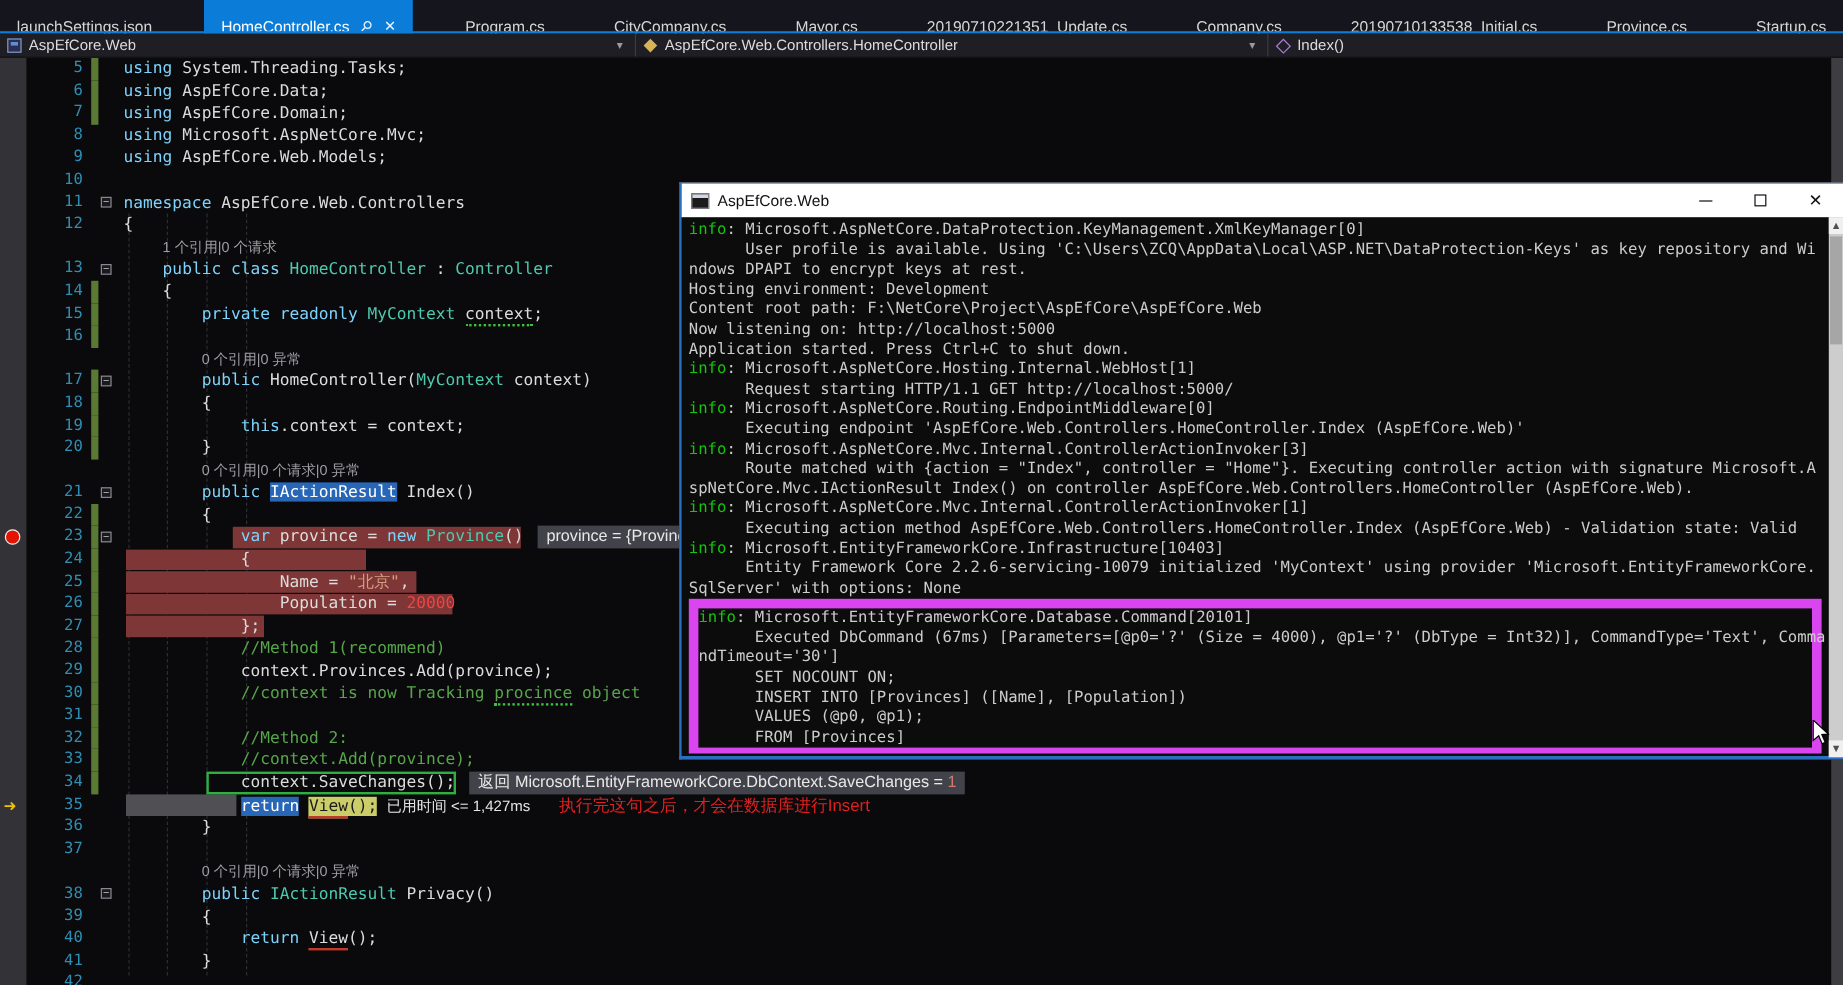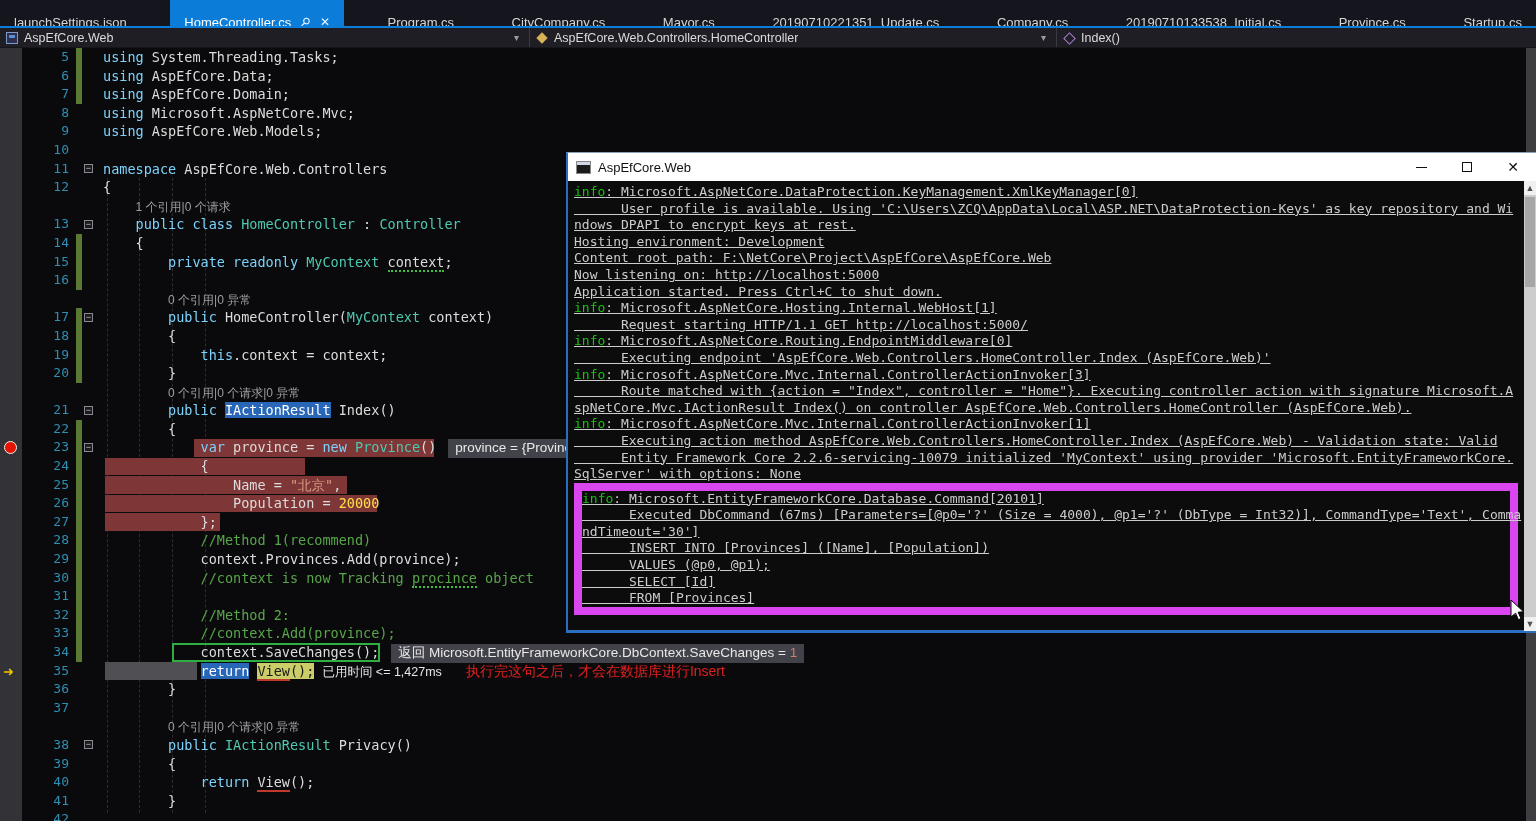--- a/index.html
+++ b/index.html
@@ -51,21 +51,21 @@
   .foldbox { position:absolute; left:2px; top:4.5px; width:9px; height:9px; border:1px solid #888890;
              background:#1a1a1e; color:#c8c8c8; font-size:9px; line-height:7px; text-align:center; }
   .code { position:relative; flex:1; white-space:pre; font-family:"DejaVu Sans Mono", monospace;
           font-size:13.5px; color:#dcdcdc; padding-left:5px; }
   .code .tok { position:relative; z-index:2; }
   .hl { position:absolute; top:0.5px; height:17.6px; z-index:1; }
   .hl-red { background:#7e3636; }
   .hl-gray { background:#505054; }
   .hl-box { border:2px solid #2fae42; background:transparent; top:-0.5px; height:19.4px; z-index:3; }
   .tk-kw { color:#7dd3fc; } .tk-ty { color:#4ec9b0; } .tk-pl { color:#dcdcdc; }
-  .tk-cm { color:#57a64a; } .tk-st { color:#d69d85; } .tk-nm { color:#fde047; }
+  .tk-cm { color:#57a64a; } .tk-st { color:#d69d85; } .tk-nm { color:#ef4444; }
   .tk-sel { background:#2866b8; color:#ffffff; }
   .tk-cur { background:#cbcd68; color:#1a1a1a; }
   .wavy-g { border-bottom:2px dotted #3fbf3f; }
   .wavy-r { border-bottom:2px solid #c0392b; }
   .bp-dot { position:absolute; left:4px; top:2.5px; width:13px; height:13px; border-radius:50%;
             background:#e51400; border:1px solid #f0f0f0; }
   .cur-arrow { position:absolute; left:3px; top:1px; color:#eec200; font-size:13px; }
   .codelens { color:#9d9da2; font-size:12px; font-family:"Liberation Sans", sans-serif; }
   .datatip { display:inline-block; background:#42424a; color:#e8e8e8; padding:0 7px; margin-left:12px;
              font-family:"Liberation Sans", sans-serif; font-size:13.5px; z-index:2; position:relative; }
@@ -84,21 +84,21 @@
                color:#111; font-size:13px; }
   .con-ico { width:15px; height:13px; background:#1b1b1b; border:1px solid #888; position:relative; margin-right:7px; }
   .con-ico::after { content:""; position:absolute; left:0; top:0; right:0; height:3px; background:#cfd8e4; }
   .con-btns { margin-left:auto; display:flex; align-items:center; height:100%; }
   .con-btn { width:46px; height:100%; display:flex; align-items:center; justify-content:center; }
   .glyph-min { width:11px; height:1px; background:#111; }
   .glyph-max { width:10px; height:10px; border:1px solid #111; }
   .glyph-cls { font-size:14px; color:#111; font-weight:400; }
   .con-body { position:relative; height:447px; overflow:hidden; padding:3px 14px 0 6px; }
   .con-line { white-space:pre; font-family:"DejaVu Sans Mono", monospace; font-size:13px;
-              line-height:16.6px; color:#cccccc;text-decoration:underline; }
+              line-height:16.6px; color:#cccccc; }
   .c-info { color:#16c60c; }
   .red-group { border:8px solid #d946ef; margin-right:4px; }
   .con-scroll { position:absolute; right:0; top:28px; width:12px; height:450px; background:#cdcdcd; }
   .con-scroll .sb-arrow { position:absolute; left:0; width:12px; height:14px; background:#f0f0f0; color:#505050;
                           font-size:9px; text-align:center; line-height:14px; }
   .sb-up { top:0; } .sb-dn { bottom:0; }
   .sb-thumb { position:absolute; left:1px; top:16px; width:10px; height:90px; background:#a6a6a6; }
 
   .mouse-cursor { position:absolute; left:1510px; top:600px; z-index:9; }
 </style>
@@ -505,29 +505,30 @@
       <div class="con-line">Application started. Press Ctrl+C to shut down.</div>
       <div class="con-line"><span class="c-info">info</span>: Microsoft.AspNetCore.Hosting.Internal.WebHost[1]</div>
       <div class="con-line">      Request starting HTTP/1.1 GET http://localhost:5000/</div>
       <div class="con-line"><span class="c-info">info</span>: Microsoft.AspNetCore.Routing.EndpointMiddleware[0]</div>
       <div class="con-line">      Executing endpoint 'AspEfCore.Web.Controllers.HomeController.Index (AspEfCore.Web)'</div>
       <div class="con-line"><span class="c-info">info</span>: Microsoft.AspNetCore.Mvc.Internal.ControllerActionInvoker[3]</div>
       <div class="con-line">      Route matched with {action = "Index", controller = "Home"}. Executing controller action with signature Microsoft.A</div>
       <div class="con-line">spNetCore.Mvc.IActionResult Index() on controller AspEfCore.Web.Controllers.HomeController (AspEfCore.Web).</div>
       <div class="con-line"><span class="c-info">info</span>: Microsoft.AspNetCore.Mvc.Internal.ControllerActionInvoker[1]</div>
       <div class="con-line">      Executing action method AspEfCore.Web.Controllers.HomeController.Index (AspEfCore.Web) - Validation state: Valid</div>
+      <div class="con-line"><span class="c-info">info</span>: Microsoft.EntityFrameworkCore.Infrastructure[10403]</div>
       <div class="con-line">      Entity Framework Core 2.2.6-servicing-10079 initialized 'MyContext' using provider 'Microsoft.EntityFrameworkCore.</div>
       <div class="con-line">SqlServer' with options: None</div>
       <div class="red-group">
         <div class="con-line"><span class="c-info">info</span>: Microsoft.EntityFrameworkCore.Database.Command[20101]</div>
         <div class="con-line">      Executed DbCommand (67ms) [Parameters=[@p0='?' (Size = 4000), @p1='?' (DbType = Int32)], CommandType='Text', Comma</div>
         <div class="con-line">ndTimeout='30']</div>
+        <div class="con-line">      SET NOCOUNT ON;</div>
         <div class="con-line">      INSERT INTO [Provinces] ([Name], [Population])</div>
         <div class="con-line">      VALUES (@p0, @p1);</div>
-        <div class="con-line">      SELECT [Id]</div>
         <div class="con-line">      FROM [Provinces]</div>
       </div>
     </div>
   <div class="con-scroll">
     <span class="sb-arrow sb-up">▲</span>
     <span class="sb-thumb"></span>
     <span class="sb-arrow sb-dn">▼</span>
   </div>
 </div>
 

